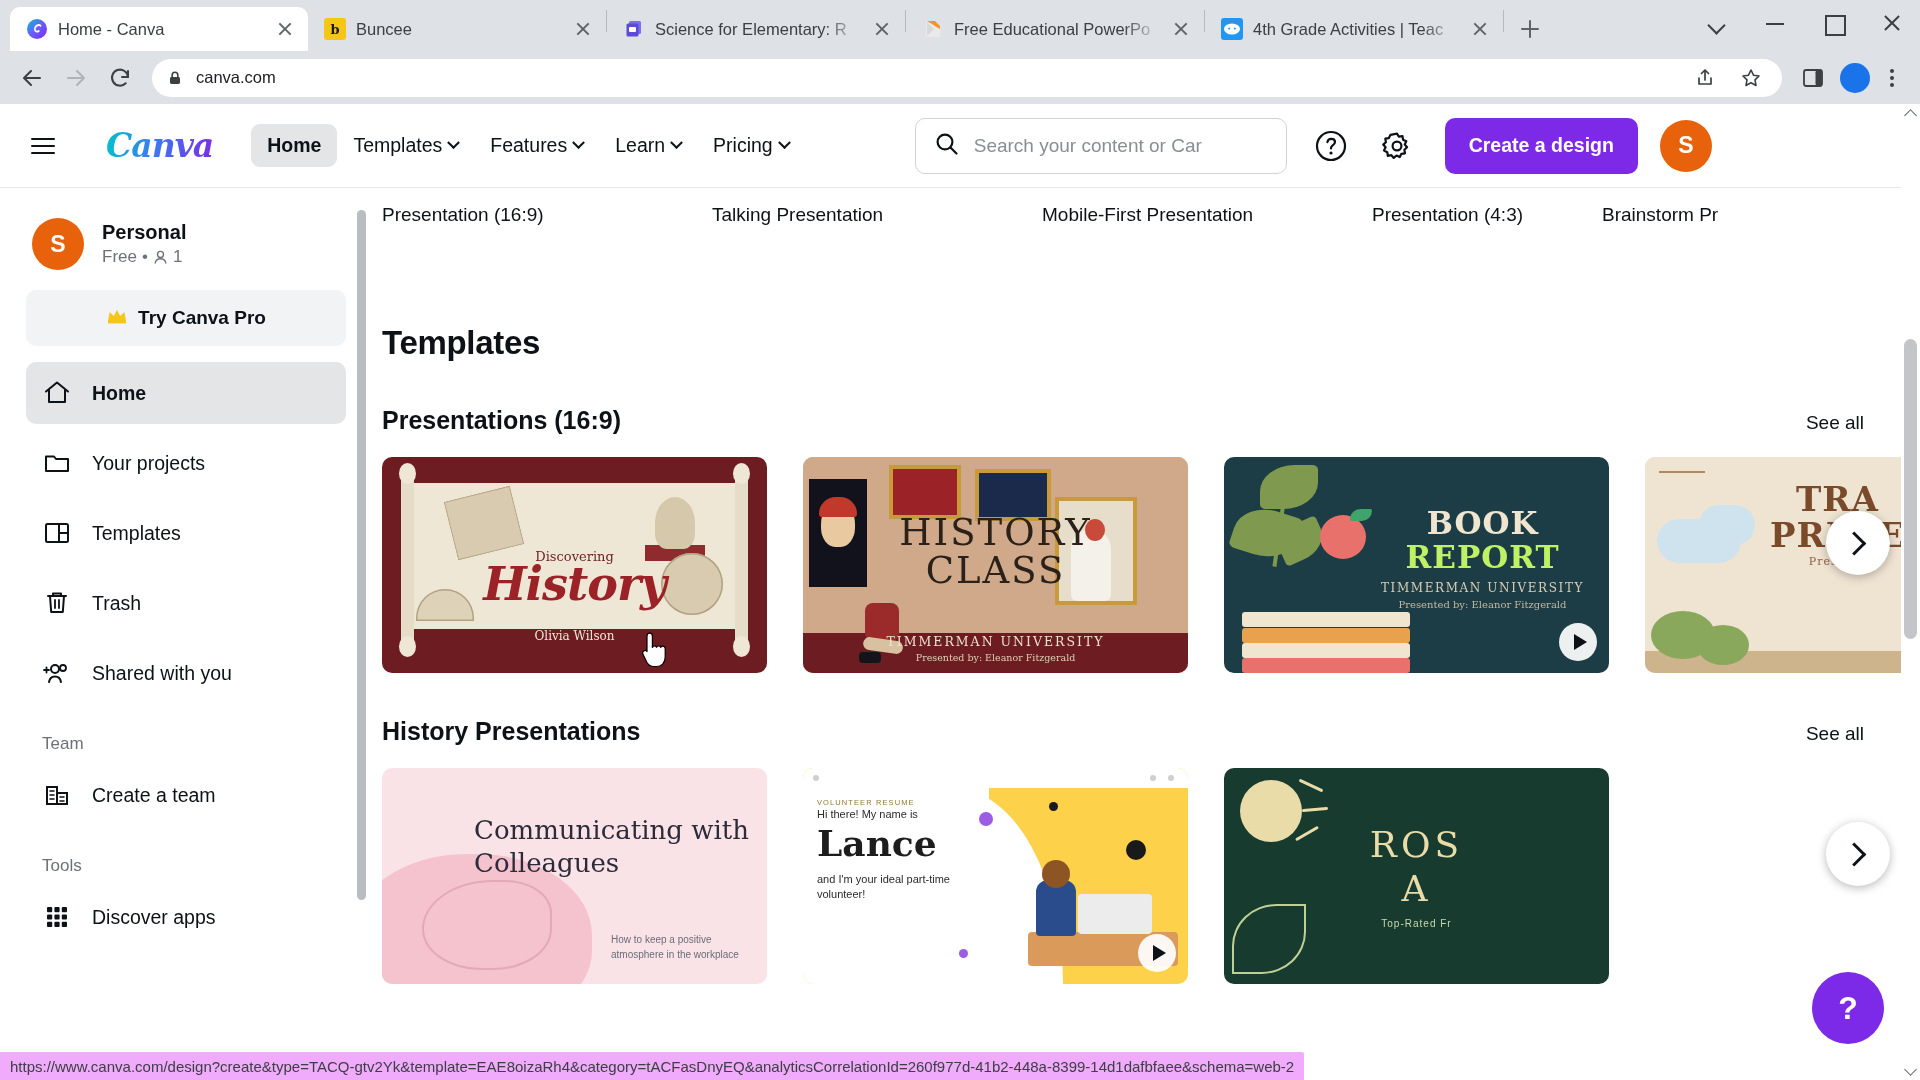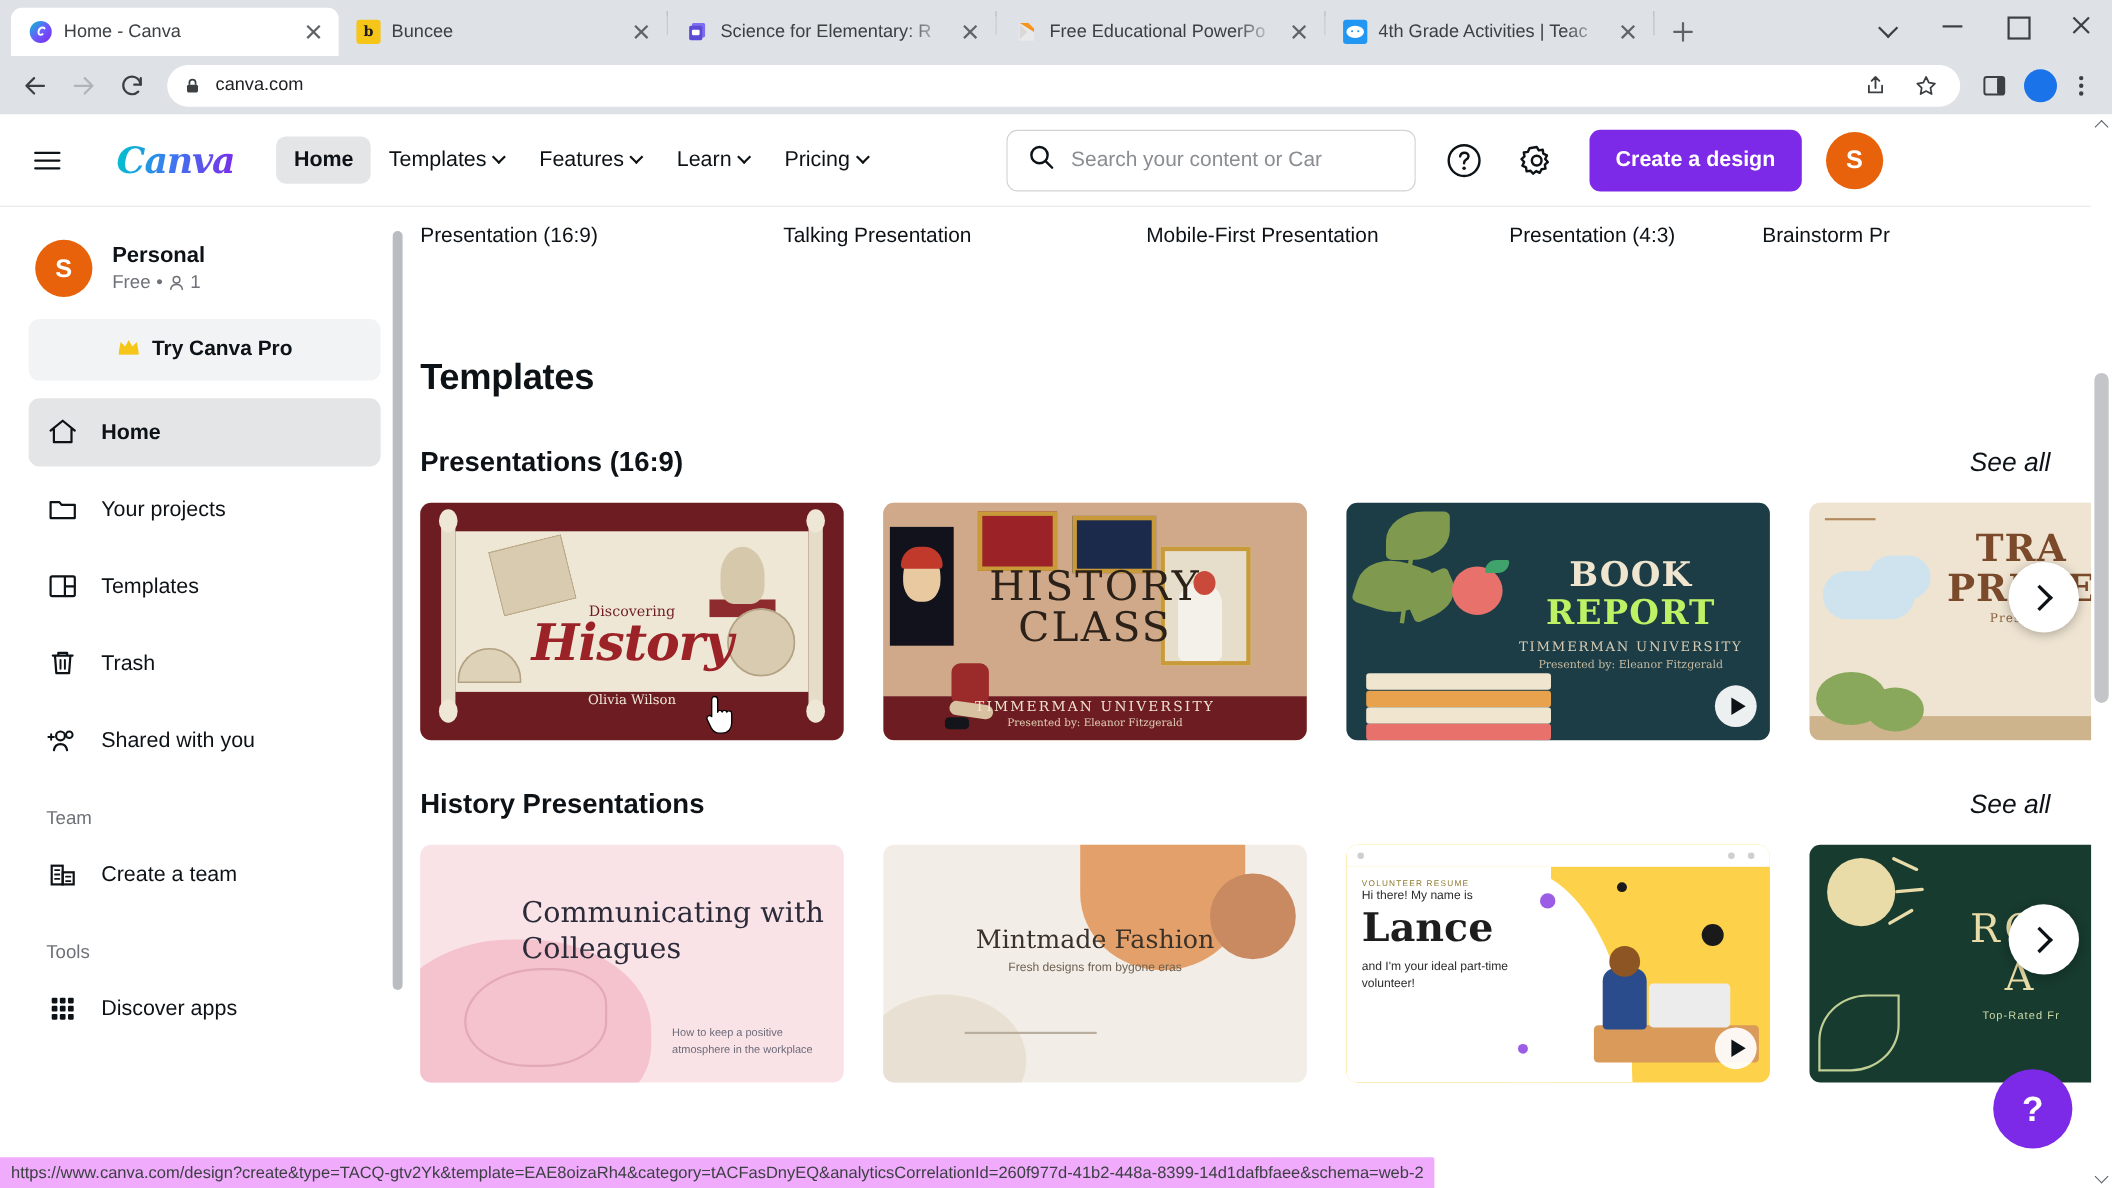--- a/index.html
+++ b/index.html
@@ -192,21 +192,21 @@
     height:58px; display:flex; align-items:flex-start; gap:0; padding:16px 0 0 10px;
     font-size:19px; color:#0d1216; white-space:nowrap; overflow:hidden;
   }
   #catrow .cat { flex:0 0 auto; }
   h2.sectiontitle { font-size:33px; font-weight:bold; color:#0d1216; padding:78px 0 0 10px; letter-spacing:-0.3px; }
   .rowhead {
     display:flex; align-items:baseline; justify-content:space-between;
     padding:44px 56px 0 10px;
   }
   .rowhead h3 { font-size:25px; font-weight:bold; color:#0d1216; }
-  .rowhead .seeall { font-size:24px; color:#0d1216;font-style:italic; }
+  .rowhead .seeall { font-size:19px; color:#0d1216; }
   .cardrow { display:flex; gap:36px; padding:22px 0 0 10px; position:relative; }
   .card {
     width:385px; height:216px; border-radius:10px; overflow:hidden;
     flex:0 0 auto; position:relative;
   }
   .nextbtn {
     position:absolute; width:64px; height:64px; border-radius:50%; background:#fff;
     box-shadow:0 2px 10px rgba(0,0,0,.28); display:flex; align-items:center; justify-content:center;
     right:30px; top:76px; z-index:20;
   }
@@ -871,28 +871,20 @@
         <div class="cardrow">
           <div class="nextbtn"></div>
 
           <div class="card d1">
             <div class="blob"></div>
             <div class="outline"></div>
             <div class="t1">Communicating with Colleagues</div>
             <div class="t3">How to keep a positive atmosphere in the workplace</div>
           </div>
 
-          <div class="card d2">
-            <div class="shape1"></div>
-            <div class="shape2"></div>
-            <div class="shape3"></div>
-            <div class="t1">Mintmade Fashion</div>
-            <div class="t2">Fresh designs from bygone eras</div>
-            <div class="rule"></div>
-          </div>
 
           <div class="card d3">
             <div class="white"></div>
             <div class="curve"></div>
             <div class="topbar"></div>
             <div class="dot" style="left:10px;"></div>
             <div class="dot" style="right:32px;"></div>
             <div class="dot" style="right:14px;"></div>
             <div class="desk"></div>
             <div class="lap"></div>

